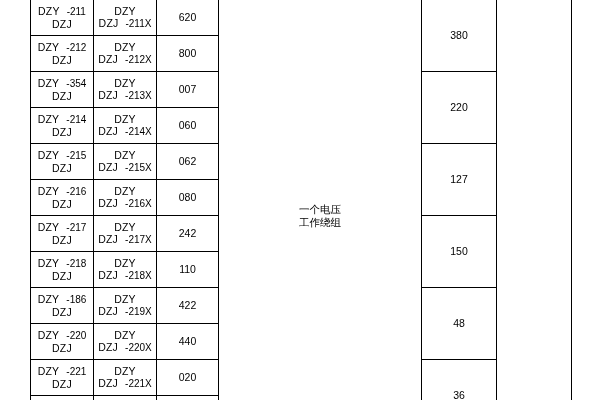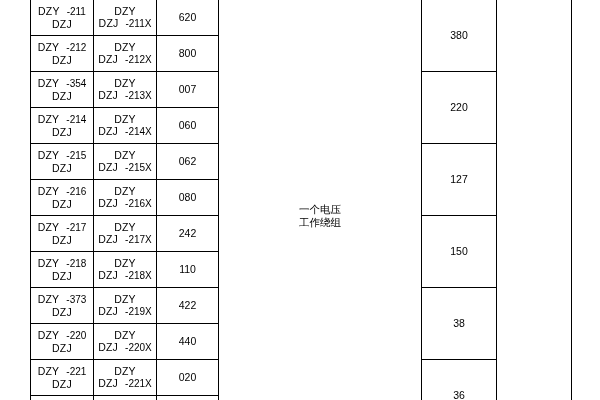--- a/index.html
+++ b/index.html
@@ -318,40 +318,40 @@
           </div>
         </td>
         <td class="num-cell">110</td>
       </tr>
 
       <tr>
         <td class="type-cell">
           <div class="stack">
             <div class="ln">
                 <span class="pref">DZY</span>
-                <span class="suf">-373</span>
+                <span class="suf">-186</span>
               </div>
             <div class="ln">
                 <span class="pref">DZJ</span>
               </div>
           </div>
         </td>
         <td class="code-cell">
           <div class="stack">
             <div class="ln">
                 <span class="pref">DZY</span>
               </div>
             <div class="ln">
                 <span class="pref">DZJ</span>
                 <span class="suf">-219X</span>
               </div>
           </div>
         </td>
         <td class="num-cell">422</td>
-        <td class="val-cell" rowspan="2">38</td>
+        <td class="val-cell" rowspan="2">48</td>
       </tr>
 
       <tr>
         <td class="type-cell">
           <div class="stack">
             <div class="ln">
                 <span class="pref">DZY</span>
                 <span class="suf">-220</span>
               </div>
             <div class="ln">

